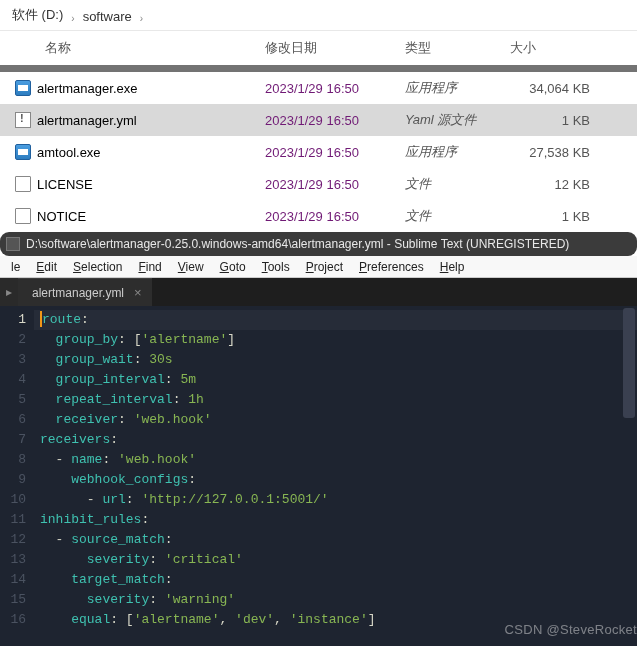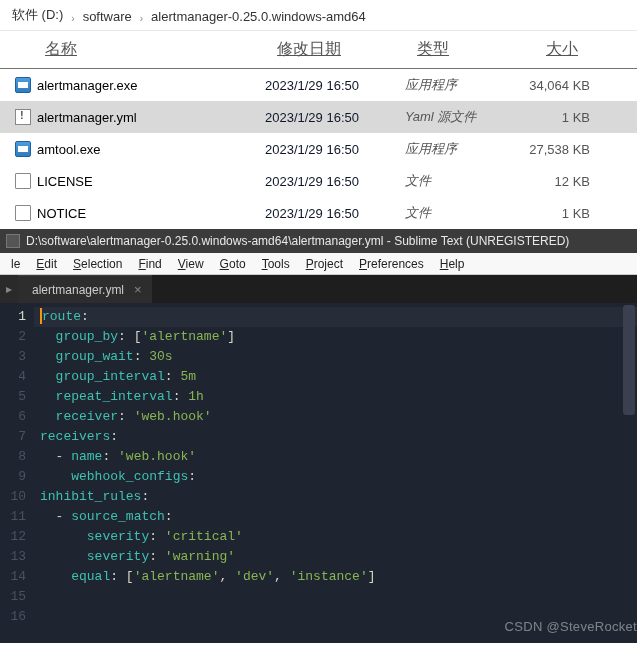--- a/index.html
+++ b/index.html
@@ -3,40 +3,40 @@
 <meta charset="utf-8">
 <style>
   * { box-sizing: border-box; margin: 0; padding: 0; }
   body { font-family: "Microsoft YaHei", "Segoe UI", Arial, sans-serif; font-size: 12px; background: #fff; width: 637px; }
   
   
   .explorer { background: #fff; }
   .breadcrumb { display: flex; align-items: flex-end; padding: 6px 12px; color: #333; font-size: 13px; border-bottom: 1px solid #e8e8e8; }
   .breadcrumb .chev { margin: 0 8px; color: #888; font-size: 10px; }
   .breadcrumb span { cursor: default; }
-  .cols-header { display: flex; padding: 8px 0; color: #555; font-size: 16px; border-bottom: 1px solid #737373; text-decoration: underline; }
+  .cols-header { display: flex; padding: 8px 0; color: #555; font-size: 13px; border-bottom: 7px solid #737373; }
   .col-name { width: 265px; padding-left: 45px; }
-  .col-date { width: 140px; margin-left: 12px; }
+  .col-date { width: 140px; }
   .col-type { width: 105px; }
-  .col-size { width: 110px; text-align: center; padding-right: 30px; }
+  .col-size { width: 110px; text-align: left; padding-right: 30px; }
   .file-row { display: flex; align-items: center; height: 32px; font-size: 13px; }
   .file-row.selected { background: #d9d9d9; }
   .file-row .fname { width: 265px; display: flex; align-items: center; padding-left: 15px; gap: 6px; text-align: right; }
-  .file-row .fdate { width: 140px; color: #0f172a; }
+  .file-row .fdate { width: 140px; color: #701a75; }
   .file-row .ftype { width: 105px; color: #555; font-style: italic; }
   .file-row .fsize { width: 110px; text-align: right; color: #555; padding-right: 30px; }
   .file-icon { width: 16px; height: 16px; display: inline-flex; align-items: center; justify-content: center; }
   .ico-exe { background: linear-gradient(#4a9de0,#2d7dc0); border: 1px solid #1f5f9d; border-radius: 2px; }
   .ico-exe::after { content: ""; width: 10px; height: 6px; background: #fff; display: block; }
   .ico-yml { border: 1px solid #888; background: #fff; position: relative; }
   .ico-yml::before { content: "!"; position: absolute; left: 4px; top: -1px; font-size: 11px; font-weight: bold; color: #555; }
   .ico-file { border: 1px solid #888; background: #fff; border-radius: 1px; }
 
   
-  .sublime-title { display: flex; align-items: center; background: #3b3b3b; color: #e8e8e8; font-size: 12px; height: 24px; padding: 0 6px; gap: 6px; }
+  .sublime-title { display: flex; align-items: center; background: #3b3b3b; color: #e8e8e8; font-size: 12px; height: 24px; padding: 0 6px; gap: 6px; border-radius: 9px; }
   .sublime-title .sicon { width: 14px; height: 14px; background: #555; border: 1px solid #777; }
 
   
   .sublime-menu { display: flex; align-items: center; background: #f8f8f8; height: 22px; padding: 0 4px; gap: 2px; font-size: 12px; color: #222; border-bottom: 1px solid #ccc; }
   .sublime-menu span { padding: 2px 7px; cursor: default; }
   .sublime-menu span u { text-decoration: underline; }
 
   
   .sublime-tabs { display: flex; align-items: center; background: #1e1e1e; height: 28px; }
   .chev-left { width: 18px; height: 100%; display: flex; align-items: center; justify-content: center; color: #888; background: #2a2a2a; }
@@ -62,21 +62,20 @@
 </style>
 </head>
 <body>
 
 <div class="explorer">
   <div class="breadcrumb" id="breadcrumb">
       <span>软件 (D:)</span>
       <span class="chev">›</span>
       <span>software</span>
       <span class="chev">›</span>
-      <span>alertmanager-0.25.0.windows-amd64</span>
     </div>
   <div class="cols-header">
     <div class="col-name">名称</div>
     <div class="col-date">修改日期</div>
     <div class="col-type">类型</div>
     <div class="col-size">大小</div>
   </div>
   <div id="file-list">
       <div class="file-row">
         <div class="fname">
@@ -174,21 +173,23 @@
   <div class="code" id="code">
       <div class="code-line hl"><span class="cursor"></span><span class="k-key">route</span><span class="k-punc">:</span></div>
       <div class="code-line"><span>  </span><span class="k-key">group_by</span><span class="k-punc">: [</span><span class="k-str">'alertname'</span><span class="k-punc">]</span></div>
       <div class="code-line"><span>  </span><span class="k-key">group_wait</span><span class="k-punc">: </span><span class="k-str">30s</span></div>
       <div class="code-line"><span>  </span><span class="k-key">group_interval</span><span class="k-punc">: </span><span class="k-str">5m</span></div>
       <div class="code-line"><span>  </span><span class="k-key">repeat_interval</span><span class="k-punc">: </span><span class="k-str">1h</span></div>
       <div class="code-line"><span>  </span><span class="k-key">receiver</span><span class="k-punc">: </span><span class="k-str">'web.hook'</span></div>
       <div class="code-line"><span class="k-key">receivers</span><span class="k-punc">:</span></div>
       <div class="code-line"><span>  </span><span class="k-dash">- </span><span class="k-key">name</span><span class="k-punc">: </span><span class="k-str">'web.hook'</span></div>
       <div class="code-line"><span>    </span><span class="k-key">webhook_configs</span><span class="k-punc">:</span></div>
+      <div class="code-line"><span>      </span><span class="k-dash">- </span><span class="k-key">url</span><span class="k-punc">: </span><span class="k-str">'http://127.0.0.1:5001/'</span></div>
       <div class="code-line"><span class="k-key">inhibit_rules</span><span class="k-punc">:</span></div>
       <div class="code-line"><span>  </span><span class="k-dash">- </span><span class="k-key">source_match</span><span class="k-punc">:</span></div>
       <div class="code-line"><span>      </span><span class="k-key">severity</span><span class="k-punc">: </span><span class="k-str">'critical'</span></div>
+      <div class="code-line"><span>    </span><span class="k-key">target_match</span><span class="k-punc">:</span></div>
       <div class="code-line"><span>      </span><span class="k-key">severity</span><span class="k-punc">: </span><span class="k-str">'warning'</span></div>
       <div class="code-line"><span>    </span><span class="k-key">equal</span><span class="k-punc">: [</span><span class="k-str">'alertname'</span><span class="k-punc">, </span><span class="k-str">'dev'</span><span class="k-punc">, </span><span class="k-str">'instance'</span><span class="k-punc">]</span></div>
     </div>
   <div class="scrollbar-v"></div>
   <div class="watermark">CSDN @SteveRocket</div>
 </div>
 
 </body></html>

